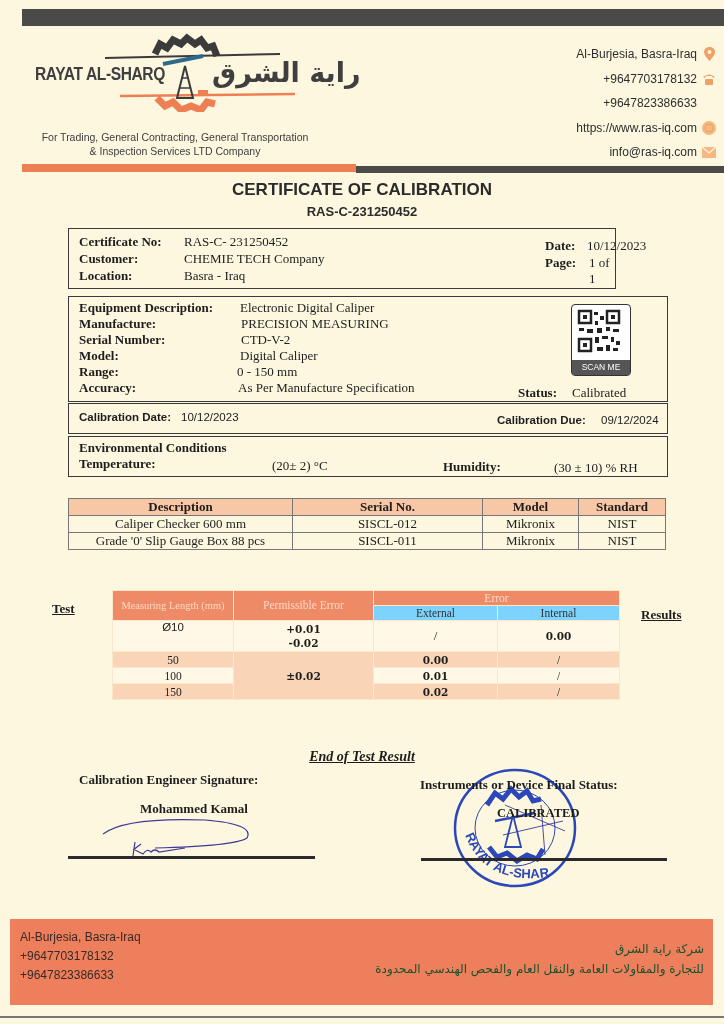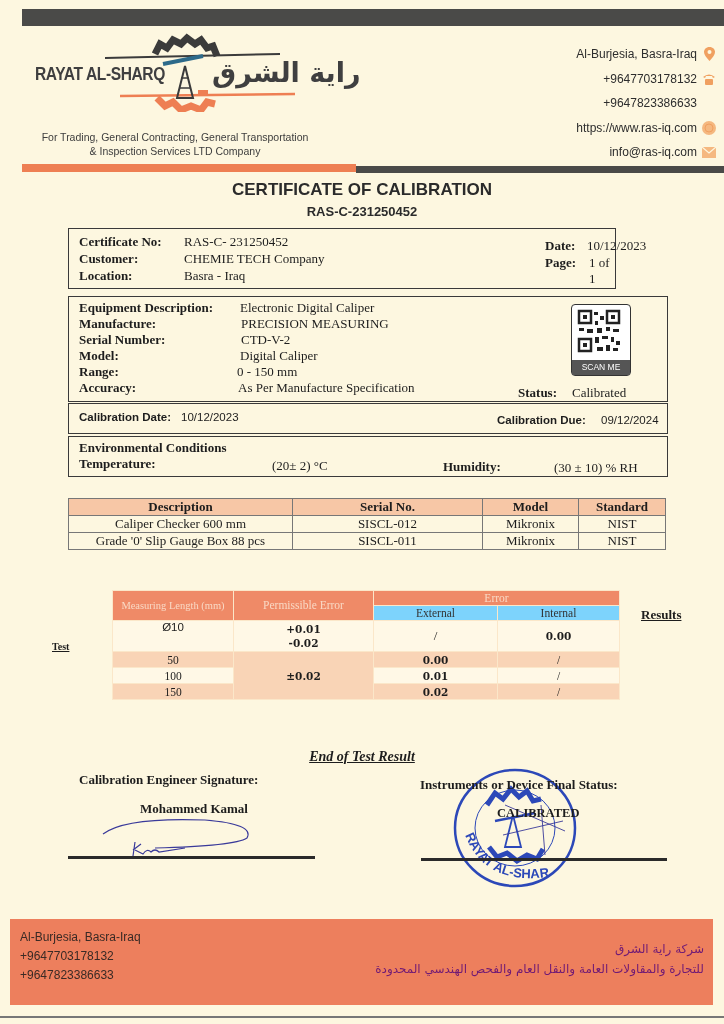--- a/index.html
+++ b/index.html
@@ -26,32 +26,32 @@
   .ref-table td, .ref-table th { border: 1px solid #777; text-align: center; height: 17px; padding: 0 2px; }
   .ref-table .hdr1 { background: #f0a07c; font-weight: bold; }
   .ref-table .hdr2 th { background: #f7c7a6; font-weight: bold; }
   .test-table { position: absolute; left: 112px; top: 590px; width: 508px; border-collapse: collapse; font-size: 11.5px; }
   .test-table th, .test-table td { text-align: center; border: 1px solid #fbe7c9; }
   .test-table .h-main { background: #ef8a67; color: #f9d9c5; font-weight: normal; font-size: 10.5px; line-height: 11px; }
   .test-table .h-sub { background: #7dd3fc; color: #333; font-weight: normal; font-size: 11.5px; }
   .test-table .r-white { background: #fff8e6; }
   .test-table .r-peach { background: #f9d4b6; }
   .test-table .bold { font-weight: bold; font-family: "DejaVu Serif", serif; font-size: 10.5px; }
-  .test-label { left: 52px; top: 601px; font-weight: bold; font-size: 10px; text-decoration: underline; margin-top: 40px; }
+  .test-label { left: 52px; top: 601px; font-weight: bold; font-size: 13px; text-decoration: underline; }
   .results-label { left: 641px; top: 607px; font-weight: bold; font-size: 13px; text-decoration: underline; }
   .end-result { left: 0; width: 724px; top: 749px; text-align: center; font-weight: bold; font-style: italic; font-size: 14px; text-decoration: underline; }
   .sig-label { left: 79px; top: 772px; font-weight: bold; font-size: 13px; }
   .sig-name { left: 140px; top: 801px; font-weight: bold; font-size: 13px; }
   .final-label { left: 420px; top: 777px; font-weight: bold; font-size: 13px; }
   .final-status { left: 497px; top: 806px; font-weight: bold; font-size: 12.5px; }
   .line1 { left: 68px; top: 856px; width: 247px; height: 2.5px; background: #2a2a2a; }
   .line2 { left: 421px; top: 858px; width: 246px; height: 2.5px; background: #2a2a2a; }
   .footer { left: 10px; top: 919px; width: 703px; height: 86px; background: #ed7f5d; }
   .footer-left { left: 20px; top: 928px; font-family: "Liberation Sans", sans-serif; font-size: 12px; color: #3a2a25; line-height: 19px; }
-  .footer-right { right: 20px; top: 939px; font-family: "DejaVu Sans", sans-serif; font-size: 12px; color: #701a75; text-align: right; direction: rtl; line-height: 20px; }
+  .footer-right { right: 20px; top: 939px; font-family: "DejaVu Sans", sans-serif; font-size: 12px; color: #14532d; text-align: right; direction: rtl; line-height: 20px; }
   .bottom-line { left: 0; top: 1016px; width: 724px; height: 2px; background: #777; }
 </style>
 </head>
 <body>
 
 <div class="abs bar-top"></div>
 
 <svg class="abs" style="left:95px;top:32px;" width="240" height="80">
 
   <path d="M60 22 L65 12 L72 16 L78 8 L86 12 L92 6 L100 12 L106 8 L112 16 L118 14 L122 24" fill="none" stroke="#3b3b3b" stroke-width="7"></path>

